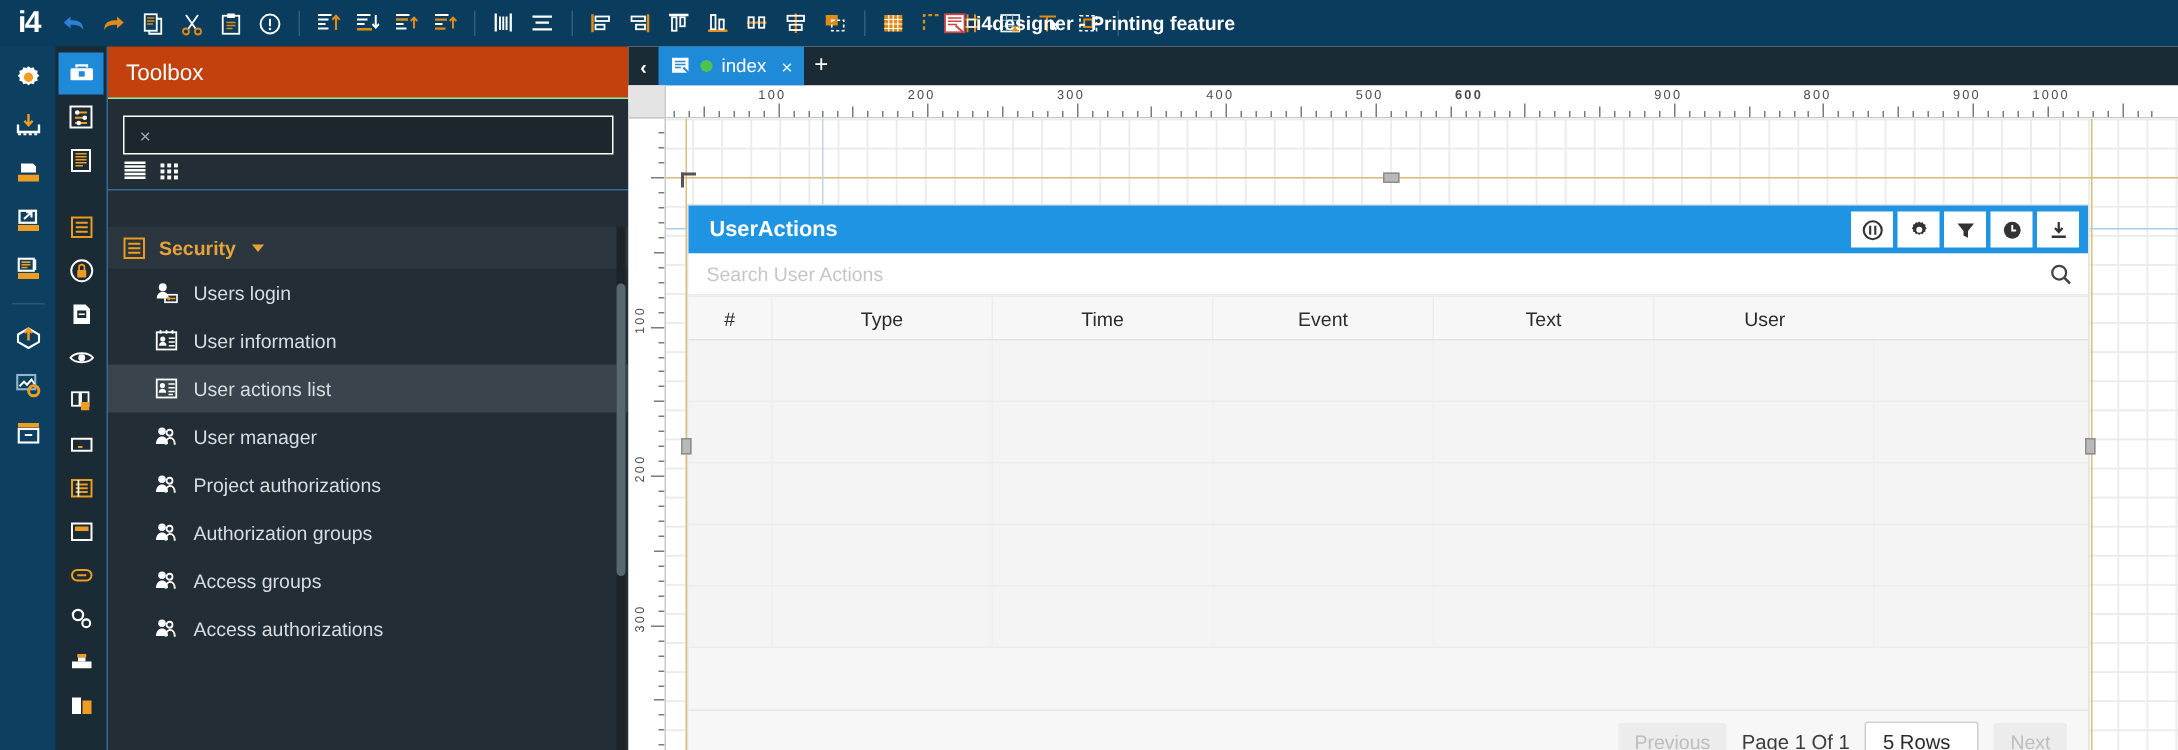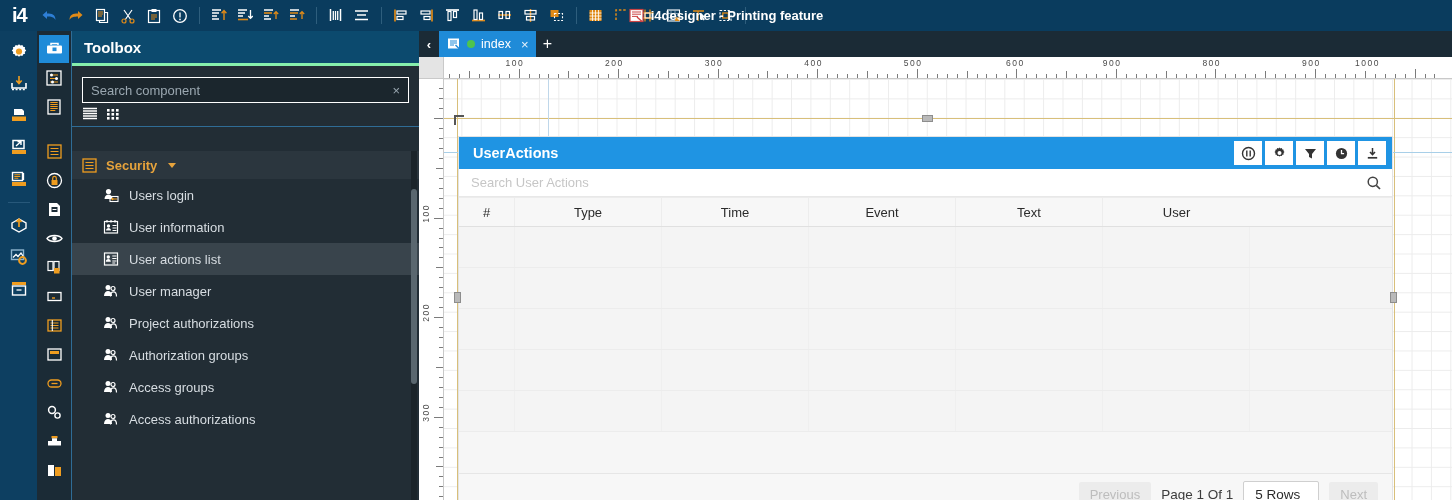--- a/index.html
+++ b/index.html
@@ -56,22 +56,22 @@
   .rail2-btn.active { background:#1f8bd8; }
 
   
   .toolbox {
     position:absolute; left:71px; top:31px; width:348px; height:469px;
     background:#222d35; border-left:1px solid #2f6c96;
     display:flex; flex-direction:column;
   }
   .tbx-head {
     height:35px; display:flex; align-items:center; padding-left:12px;
-    color:#fff; font-size:15px; font-weight:bold; border-bottom:3px solid #86efac;
-    background:#0c4a6e;
+    color:#fff; font-size:15px; font-weight:normal; border-bottom:1px solid #86efac;
+    background:#c2410c;
   }
   .tbx-search-wrap { padding:11px 10px 0 10px; background:#222d35; }
   .tbx-search {
     height:26px; background:#1b262d; border:1px solid #ffffff;
     display:flex; align-items:center; padding:0 6px 0 8px;
   }
   .tbx-search input {
     flex:1; background:transparent; border:0; outline:0;
     color:#c9d2d8; font-size:13px; font-family:"Liberation Sans", sans-serif;
   }
@@ -586,21 +586,20 @@
         <rect x="10" y="6" width="6" height="9" fill="#ef9d20"></rect>
       </svg>
   </div>
 </div>
 
 <div class="toolbox">
   <div class="tbx-head">Toolbox</div>
 
   <div class="tbx-search-wrap">
     <div class="tbx-search">
-      <input type="text" placeholder="Search component" style="">
       <span class="tbx-clear">×</span>
     </div>
   </div>
 
   <div class="tbx-viewmodes">
     <span class="vm">
       <svg width="16" height="14" viewBox="0 0 16 14">
           <path d="M1 1.5 h14 M1 4 h14 M1 6.5 h14 M1 9 h14 M1 11.5 h14" stroke="#fff" stroke-width="1.6"></path>
         </svg>
     </span>
@@ -862,21 +861,21 @@
         <div class="rtick" style="left:975.6px; top:17px; width:1px; height:4px;"></div>
         <div class="rtick" style="left:985.5px; top:17px; width:1px; height:4px;"></div>
         <div class="rtick" style="left:995.5px; top:12px; width:1px; height:9px;"></div>
         <div class="rtick" style="left:1005.5px; top:17px; width:1px; height:4px;"></div>
         <div class="rtick" style="left:1015.4px; top:17px; width:1px; height:4px;"></div>
         <div class="rlabel" style="left:86.55000000000001px; top:1px;">100</div>
         <div class="rlabel" style="left:186.10000000000002px; top:1px;">200</div>
         <div class="rlabel" style="left:285.65000000000003px; top:1px;">300</div>
         <div class="rlabel" style="left:385.20000000000005px; top:1px;">400</div>
         <div class="rlabel" style="left:484.75px; top:1px;">500</div>
-        <div class="rlabel" style="left:587px; top:1px;">600</div>
+        <div class="rlabel" style="left:551px; top:1px;font-weight:bold;">600</div>
         <div class="rlabel" style="left:683.85px; top:1px;">900</div>
         <div class="rlabel" style="left:783.4000000000001px; top:1px;">800</div>
         <div class="rlabel" style="left:882.95px; top:1px;">900</div>
         <div class="rlabel" style="left:936px; top:1px;">1000</div>
       </div>
   </div>
 
   <div class="ruler-v">
     <div id="rv-ticks">
         <div class="rtick" style="top:-0.8px; left:20px; height:1px; width:4px;"></div>

